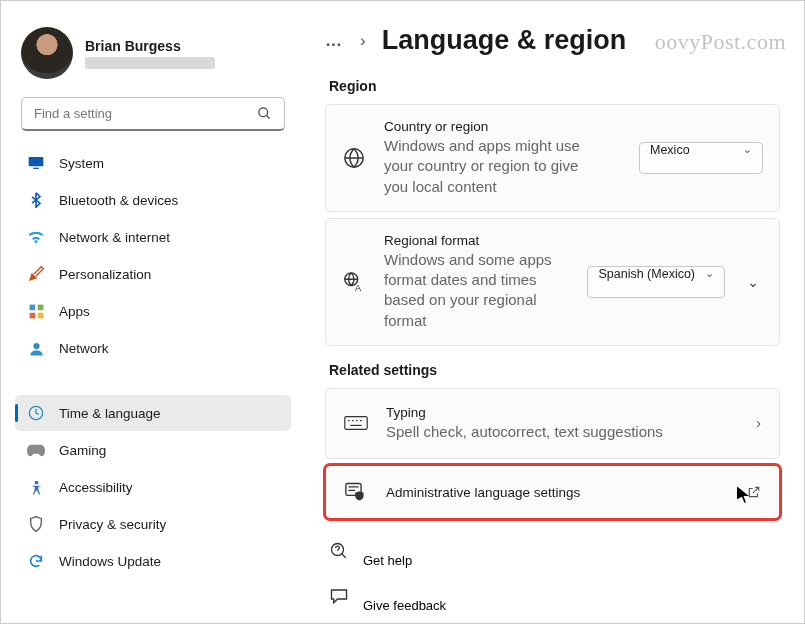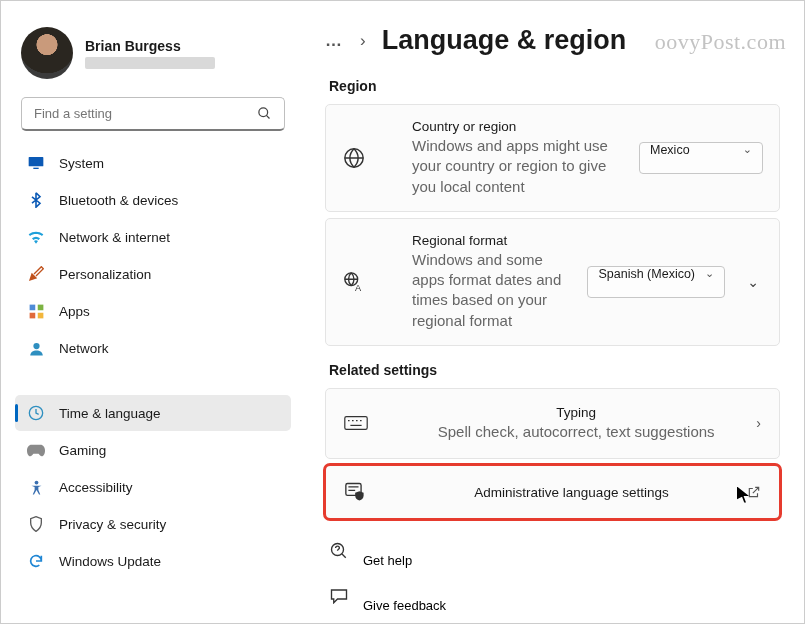--- a/index.html
+++ b/index.html
@@ -55,35 +55,35 @@
   .main { flex: 1; padding: 14px 12px 0 28px; overflow-y: auto; }
   .breadcrumb { display: flex; align-items: center; gap: 16px; color: #555; font-size: 17px; margin-bottom: 22px; }
   .page-title { font-size: 27px; font-weight: 600; color: #1a1a1a; }
   .section-label { font-weight: 600; font-size: 14px; margin: 16px 0 10px 4px; }
   .card {
     border: 1px solid #e4e4e4; border-radius: 5px; background: #fbfbfb;
     padding: 14px 16px; display: flex; align-items: center; gap: 18px;
     margin-bottom: 6px;
   }
   .card-icon { width: 24px; display: flex; justify-content: center; font-size: 18px; color: #333; flex-shrink: 0; }
-  .card-body { flex: 1; margin-left: 28px; }
+  .card-body { flex: 1; }
   .card-title { font-size: 13.5px; color: #1a1a1a; }
   .card-desc { font-size: 15px; color: #666; margin-top: 2px; line-height: 1.35; max-width: 210px; }
   .dropdown {
     border: 1px solid #c7c7c7; border-radius: 4px; background: #fdfdfd;
     height: 32px; min-width: 124px; padding: 0 10px;
     display: flex; justify-content: space-between; gap: 10px;
     font-size: 12.5px; cursor: pointer;
   }
   .chev { color: #555; font-size: 11px; }
   .expand-chev { color: #444; font-size: 14px; padding: 0 4px; }
   .row-card {
     border: 1px solid #e4e4e4; border-radius: 5px; background: #fbfbfb;
     padding: 16px 18px; display: flex; align-items: center; gap: 18px;
-    margin-bottom: 6px; cursor: pointer; text-align: center;
+    margin-bottom: 6px; cursor: pointer;
   }
   .row-card .card-body .card-title { font-size: 13.5px; }
   .row-end { color: #555; font-size: 14px; }
   .highlight { outline: 3px solid #e63b2e; outline-offset: -1px; }
   .links { margin-top: 14px; display: flex; flex-direction: column; gap: 10px; padding-left: 4px; }
   .link-row { display: flex; align-items: center; gap: 14px; font-size: 13px; }
   .link-row a { color: #000000; text-decoration: none; cursor: pointer; margin-top: 20px; }
   .link-icon { width: 20px; font-size: 16px; color: #333; display:flex; justify-content:center; }
   .cursor-glyph { position: relative; }
   .cursor-glyph::after {

